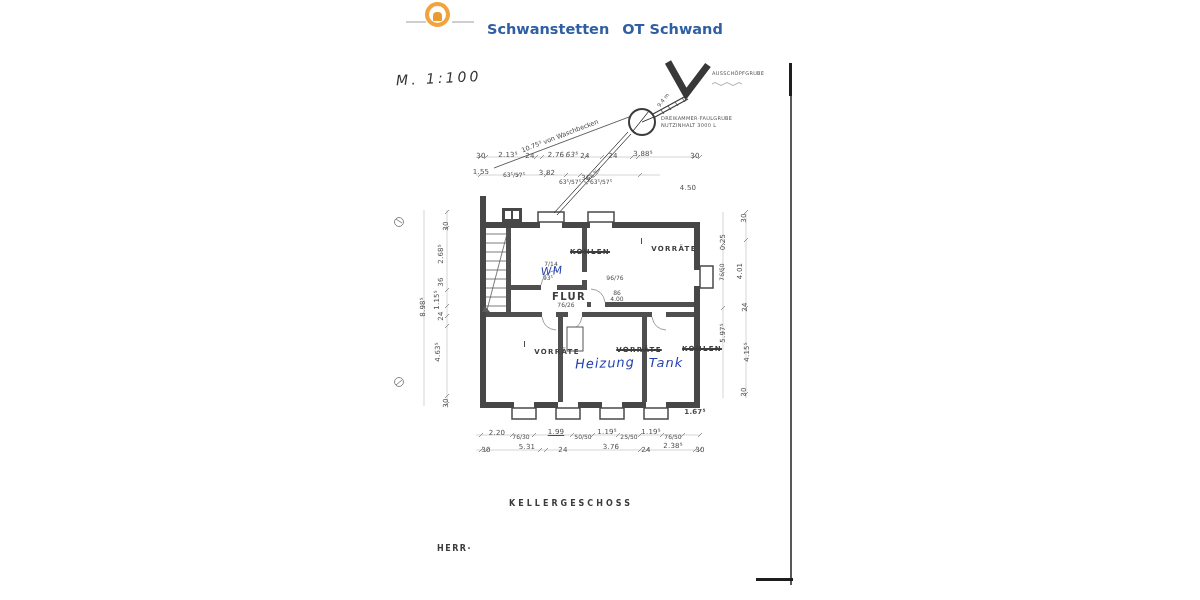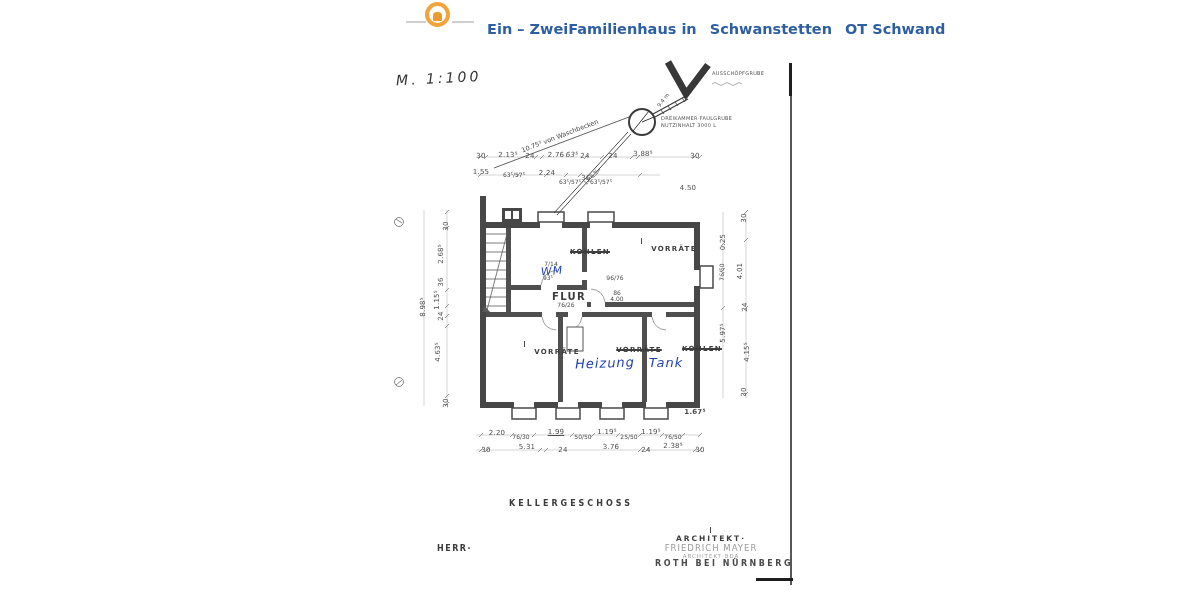--- a/index.html
+++ b/index.html
@@ -29,21 +29,20 @@
 
   <div class="abs" style="left:425px;top:2px;width:25px;height:25px;border-radius:50%;
               border:4px solid #f2a33c;box-sizing:border-box;background:#fff;">
     <div style="position:absolute;left:4px;top:6px;width:9px;height:9px;background:#eb9a2e;
                 border-radius:4px 4px 1px 1px;"></div>
   </div>
   <div class="grayline" style="left:406px;top:21px;width:20px;"></div>
   <div class="grayline" style="left:452px;top:21px;width:22px;"></div>
 
   <div class="titlebar" style="color:#2e5fa3;">
-    <span>Ein – ZweiFamilienhaus in</span>
     <span>Schwanstetten</span>
     <span>OT Schwand</span>
   </div>
 
   <div class="abs" style="left:396px;top:70px;font-size:14px;letter-spacing:3px;color:#333;
               font-style:italic;transform:rotate(-3deg);">M. 1:100</div>
 
   <svg class="abs" style="left:390px;top:60px;" width="410" height="410" viewBox="0 0 410 410">
 
     <g stroke="#a8a8a8" stroke-width="0.5">
@@ -179,21 +178,21 @@
   <div class="lbl dim" style="left:530px;top:156px;">24</div>
   <div class="lbl dim" style="left:556px;top:155px;">2.76</div>
   <div class="lbl dim" style="left:585px;top:156px;">24</div>
   <div class="lbl dim" style="left:572px;top:155px;font-style:italic;">63⁵</div>
   <div class="lbl dim" style="left:613px;top:156px;">24</div>
   <div class="lbl dim" style="left:643px;top:154px;">3.88⁵</div>
   <div class="lbl dim" style="left:695px;top:156px;">30</div>
 
   <div class="lbl dim" style="left:481px;top:172px;">1.55</div>
   <div class="lbl dimsm" style="left:514px;top:174px;">63⁵/57⁵</div>
-  <div class="lbl dim" style="left:547px;top:173px;">2.24</div>
+  <div class="lbl dim" style="left:547px;top:173px;">3.82</div>
   <div class="lbl dimsm" style="left:570px;top:181px;">63⁵/57⁵</div>
   <div class="lbl dim" style="left:586px;top:178px;">36</div>
   <div class="lbl dimsm" style="left:601px;top:181px;">63⁵/57⁵</div>
   <div class="lbl dim" style="left:652px;top:188px;margin-left:36px;">4.50</div>
 
   <div class="lbl dim r90" style="left:446px;top:226px;">30</div>
   <div class="lbl dim r90" style="left:441px;top:254px;">2.68⁵</div>
   <div class="lbl dim r90" style="left:441px;top:282px;">36</div>
   <div class="lbl dim r90" style="left:437px;top:300px;">1.15⁵</div>
   <div class="lbl dim r90" style="left:441px;top:316px;">24</div>
@@ -225,25 +224,18 @@
   <div class="lbl dim" style="left:563px;top:450px;">24</div>
   <div class="lbl dim" style="left:611px;top:447px;">3.76</div>
   <div class="lbl dim" style="left:646px;top:450px;">24</div>
   <div class="lbl dim" style="left:673px;top:446px;text-align:center;">2.38⁵</div>
   <div class="lbl dim" style="left:700px;top:450px;">30</div>
 
   <div class="lbl" style="left:571px;top:503px;font-size:8px;letter-spacing:3px;font-weight:600;color:#3b3b3b;">KELLERGESCHOSS</div>
 
   <div class="abs" style="left:437px;top:544px;font-size:8px;letter-spacing:1.5px;font-weight:600;color:#3b3b3b;">HERR·</div>
 
-  <div class="abs" style="left:655px;top:534px;width:112px;text-align:center;">
-    <div class="tickmark" style="left:55px;top:-7px;height:6px;"></div>
-    <div class="stampline" style="font-size:7.5px;letter-spacing:2px;font-weight:600;color:#3c3c3c;">ARCHITEKT·</div>
-    <div class="stampline" style="font-size:8.5px;letter-spacing:1px;color:#9a9a9a;">FRIEDRICH MAYER</div>
-    <div class="stampline" style="font-size:5.5px;letter-spacing:1px;color:#a3a3a3;">ARCHITEKT·BDA</div>
-    <div class="stampline" style="font-size:8px;letter-spacing:2.5px;font-weight:600;color:#4a4a4a;">ROTH BEI NÜRNBERG</div>
-  </div>
 
   <div class="abs" style="left:789px;top:63px;width:3px;height:33px;background:#1e1e1e;"></div>
   <div class="abs" style="left:790px;top:96px;width:1.5px;height:489px;background:#3b3b3b;opacity:.85;"></div>
   <div class="abs" style="left:756px;top:578px;width:37px;height:2.5px;background:#1e1e1e;"></div>
 
 </div>
 
 </body></html>

